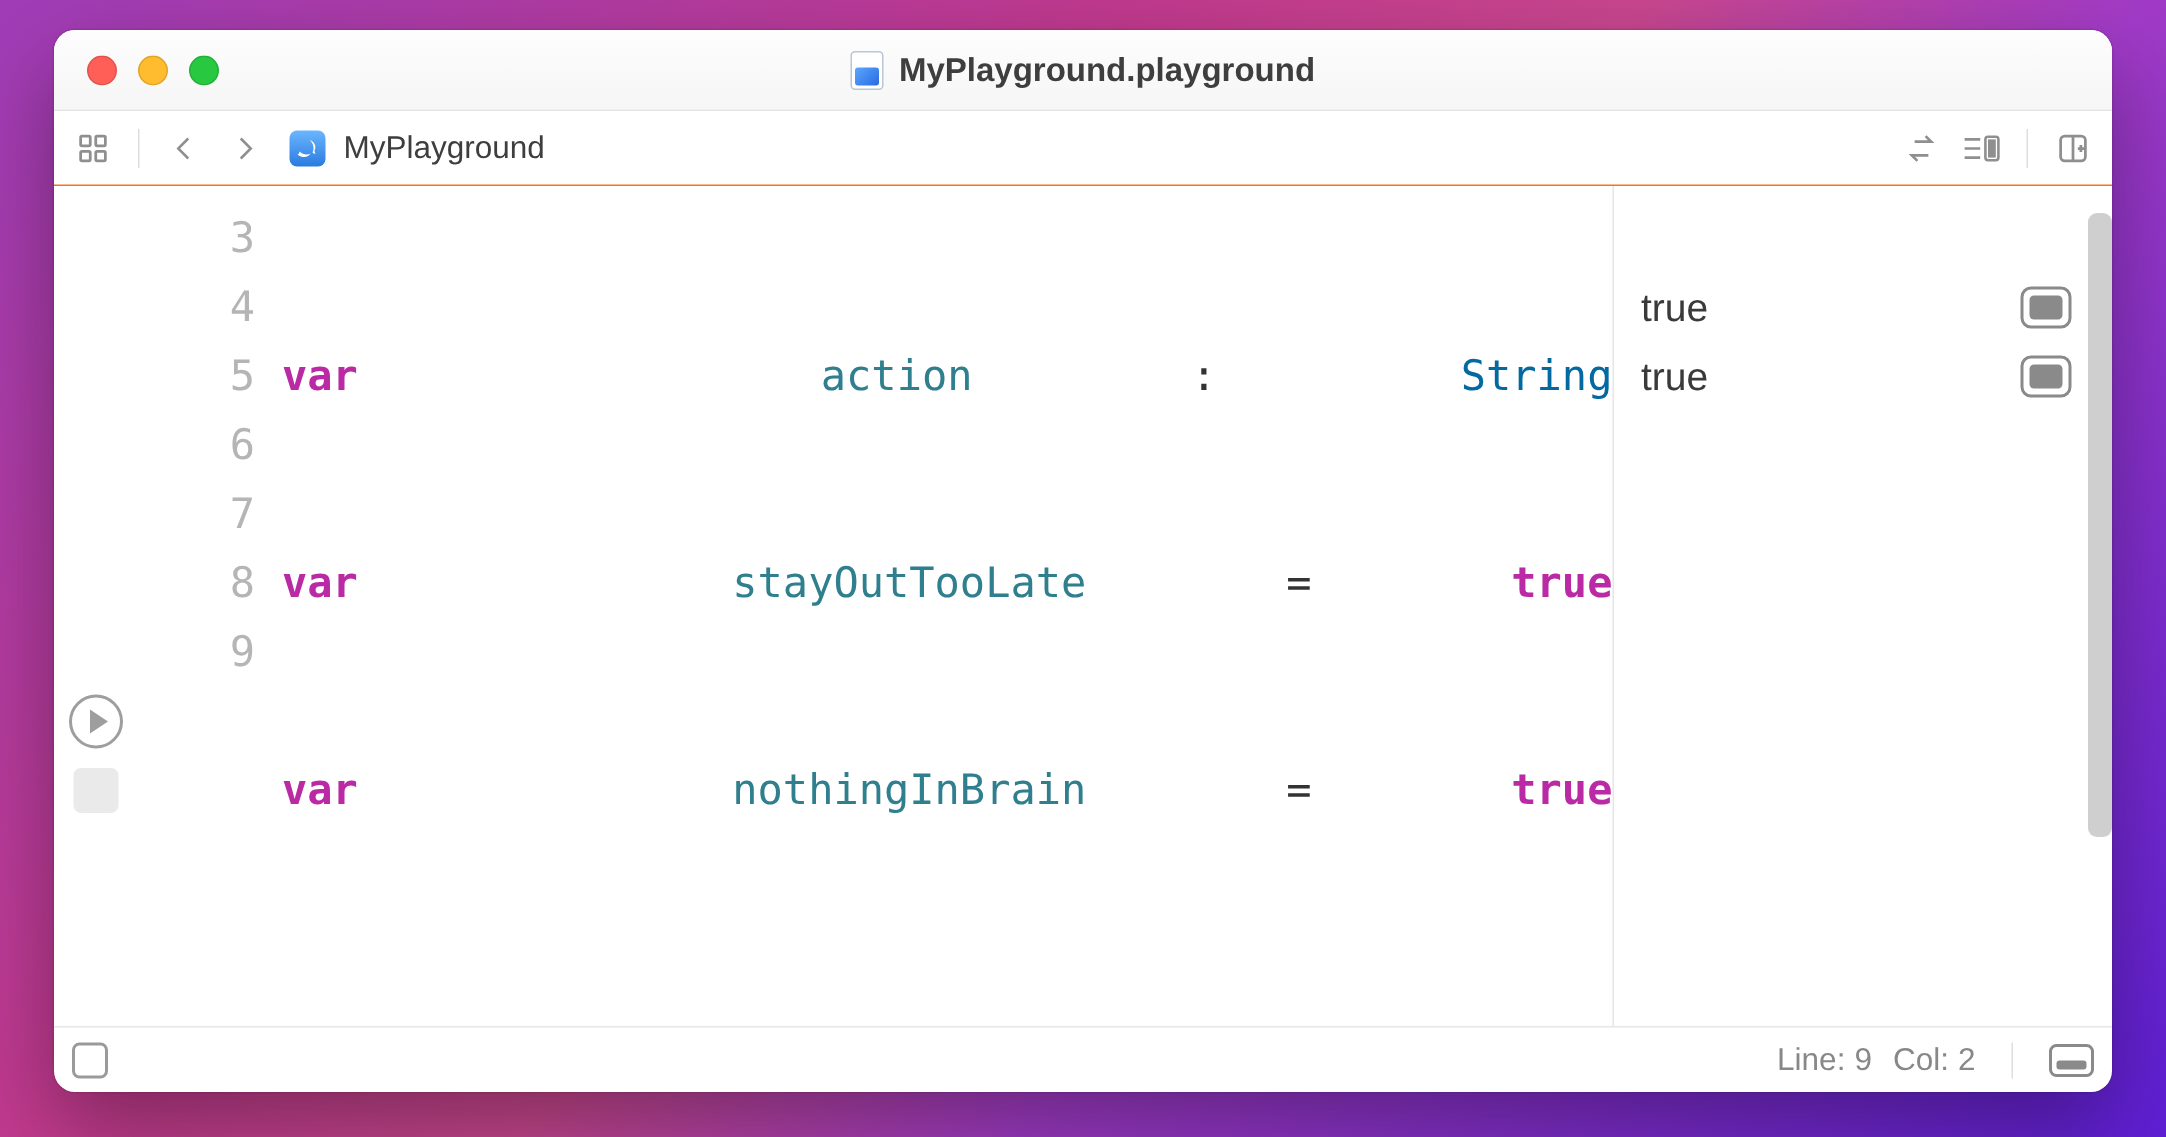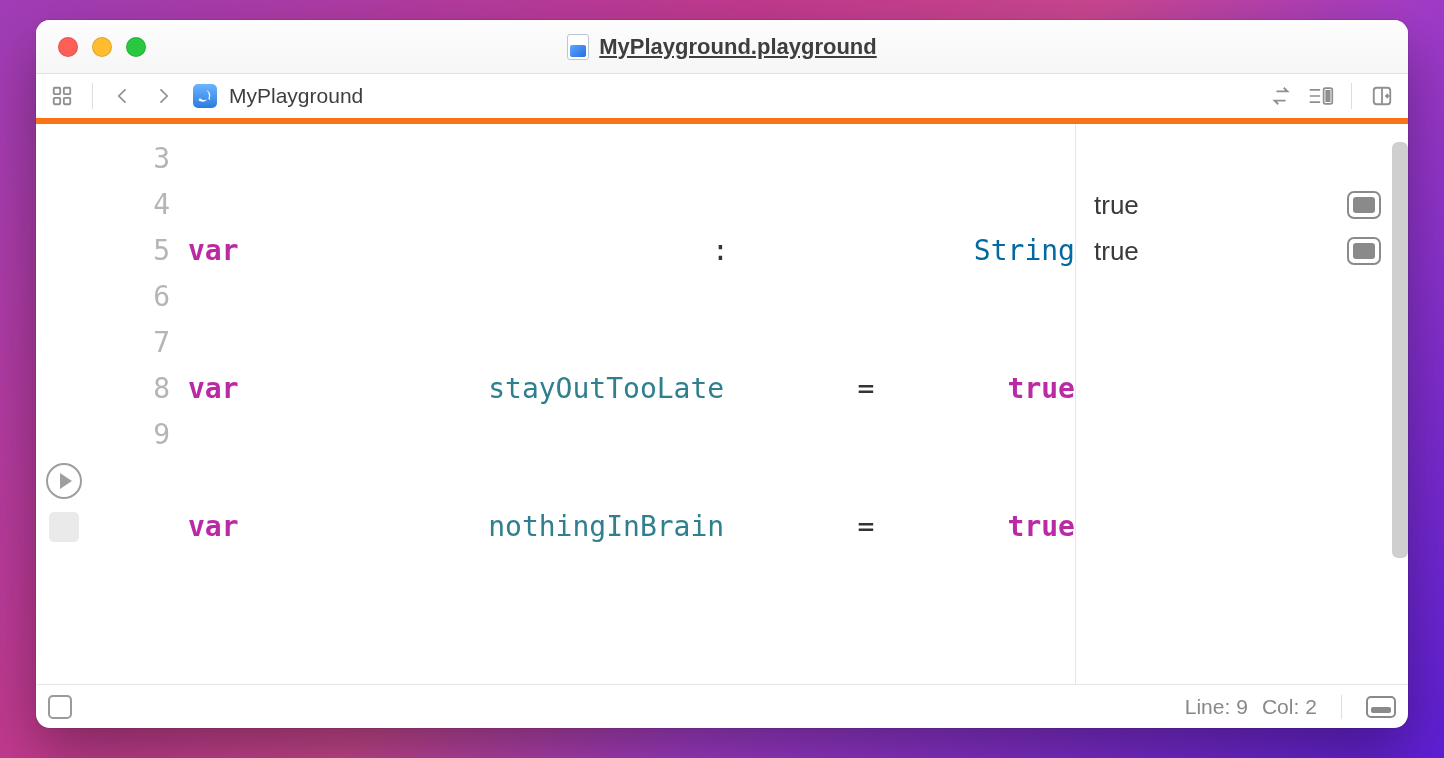--- a/index.html
+++ b/index.html
@@ -38,27 +38,27 @@
     pointer-events: none;
   }
   .title-center .doc-icon {
     width: 22px; height: 26px; background: #fff;
     border: 1px solid #b9c6d6; border-radius: 3px; position: relative;
   }
   .title-center .doc-icon::after {
     content: ""; position: absolute; bottom: 2px; left: 2px; right: 2px; height: 12px;
     background: linear-gradient(135deg,#5aa7ff,#2a6be0); border-radius: 2px;
   }
-  .title-text { font-size: 22px; font-weight: 700; color: #3e3e3e; text-decoration: underline; }
+  .title-text { font-size: 22px; font-weight: 700; color: #3e3e3e; }
 
   
   .toolbar {
     height: 50px;
     display: flex; align-items: center;
-    border-bottom: 6px solid #f97316;
+    border-bottom: 1px solid #f97316;
     padding: 0 10px;
     color: #8a8a8a;
     gap: 8px;
   }
   .tb-btn { width: 32px; height: 32px; display:flex; align-items:center; justify-content:center; border-radius:6px; }
   .tb-sep { width: 1px; height: 26px; background: #dedede; margin: 0 6px; }
   .tb-spacer { flex: 1; }
   .swift-icon {
     width: 24px; height: 24px; border-radius: 5px;
     background: linear-gradient(#6bb6ff,#2a7be0);
@@ -245,21 +245,21 @@
         <div>4</div>
         <div>5</div>
         <div>6</div>
         <div>7</div>
         <div>8</div>
         <div>9</div>
       </div>
 
       <div class="code">
         <div class="row">
-          <span class="kw-var">var</span><span>&nbsp;</span><span class="punct">: </span><span class="type">String</span>
+          <span class="kw-var">var</span><span>&nbsp;</span><span class="ident">action</span><span class="punct">: </span><span class="type">String</span>
         </div>
         <div class="row">
           <span class="kw-var">var</span><span>&nbsp;</span><span class="ident">stayOutTooLate</span><span class="punct"> = </span><span class="bool">true</span>
         </div>
         <div class="row">
           <span class="kw-var">var</span><span>&nbsp;</span><span class="ident">nothingInBrain</span><span class="punct"> = </span><span class="bool">true</span>
         </div>
         <div class="row"></div>
         
         

